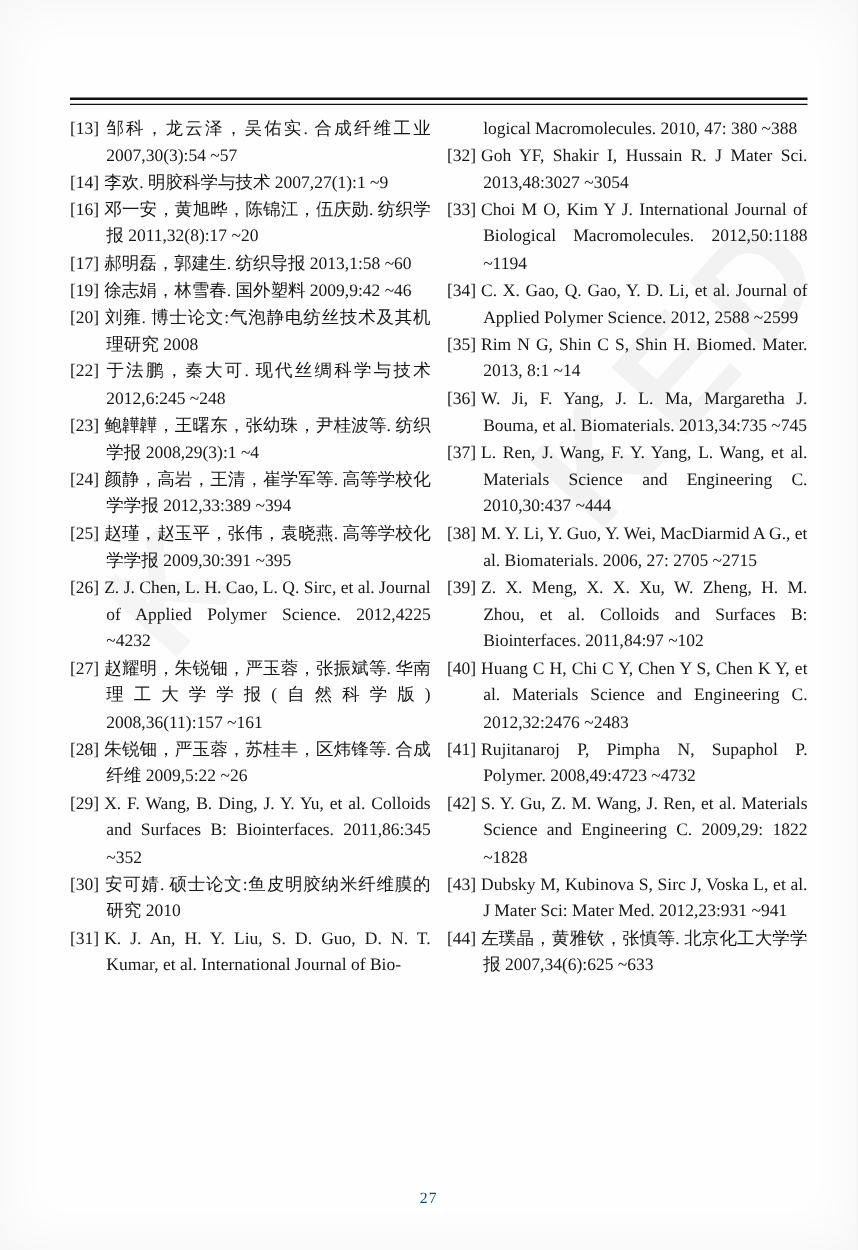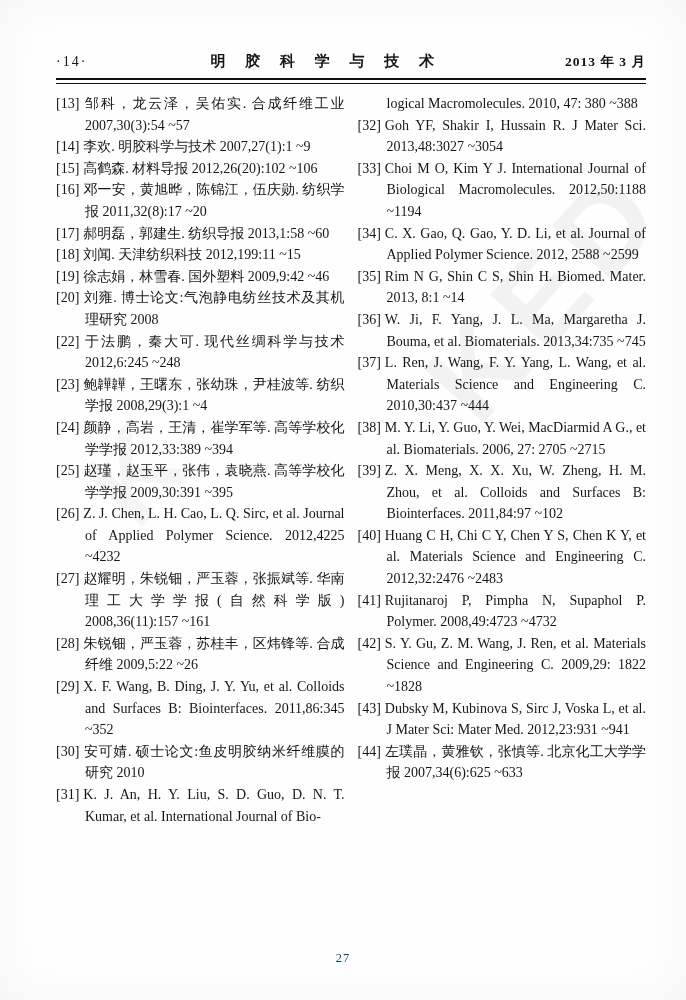--- a/index.html
+++ b/index.html
@@ -75,35 +75,28 @@
   }
 </style>
 </head>
 <body>
 
 <div class="page">
 
   <div class="wm wm-main">KED</div>
   <div class="wm wm-frag">K</div>
 
-  <div class="header">
-    <span class="page-marker">·14·</span>
-    <span class="journal-title">明 胶 科 学 与 技 术</span>
-    <span class="issue-date">2013 年 3 月</span>
-  </div>
   <div class="header-rule"></div>
 
   <div class="columns">
     <div class="col" id="col-left">
         <div class="ref"><span class="num">[13]</span><span>邹科，龙云泽，吴佑实. 合成纤维工业 2007,30(3):54 ~57</span></div>
         <div class="ref"><span class="num">[14]</span><span>李欢. 明胶科学与技术 2007,27(1):1 ~9</span></div>
-        <div class="ref"><span class="num">[15]</span><span>高鹤森. 材料导报 2012,26(20):102 ~106</span></div>
         <div class="ref"><span class="num">[16]</span><span>邓一安，黄旭晔，陈锦江，伍庆勋. 纺织学报 2011,32(8):17 ~20</span></div>
         <div class="ref"><span class="num">[17]</span><span>郝明磊，郭建生. 纺织导报 2013,1:58 ~60</span></div>
-        <div class="ref"><span class="num">[18]</span><span>刘闻. 天津纺织科技 2012,199:11 ~15</span></div>
         <div class="ref"><span class="num">[19]</span><span>徐志娟，林雪春. 国外塑料 2009,9:42 ~46</span></div>
         <div class="ref"><span class="num">[20]</span><span>刘雍. 博士论文:气泡静电纺丝技术及其机理研究 2008</span></div>
         <div class="ref"><span class="num">[22]</span><span>于法鹏，秦大可. 现代丝绸科学与技术 2012,6:245 ~248</span></div>
         <div class="ref"><span class="num">[23]</span><span>鲍韡韡，王曙东，张幼珠，尹桂波等. 纺织学报 2008,29(3):1 ~4</span></div>
         <div class="ref"><span class="num">[24]</span><span>颜静，高岩，王清，崔学军等. 高等学校化学学报 2012,33:389 ~394</span></div>
         <div class="ref"><span class="num">[25]</span><span>赵瑾，赵玉平，张伟，袁晓燕. 高等学校化学学报 2009,30:391 ~395</span></div>
         <div class="ref"><span class="num">[26]</span><span>Z. J. Chen, L. H. Cao, L. Q. Sirc, et al. </span><span class="it">Journal of Applied Polymer Science.</span><span> 2012,4225 ~4232</span></div>
         <div class="ref"><span class="num">[27]</span><span>赵耀明，朱锐钿，严玉蓉，张振斌等. 华南理工大学学报(自然科学版) 2008,36(11):157 ~161</span></div>
         <div class="ref"><span class="num">[28]</span><span>朱锐钿，严玉蓉，苏桂丰，区炜锋等. 合成纤维 2009,5:22 ~26</span></div>
         <div class="ref"><span class="num">[29]</span><span>X. F. Wang, B. Ding, J. Y. Yu, et al. </span><span class="it">Colloids and Surfaces B: Biointerfaces.</span><span> 2011,86:345 ~352</span></div>

